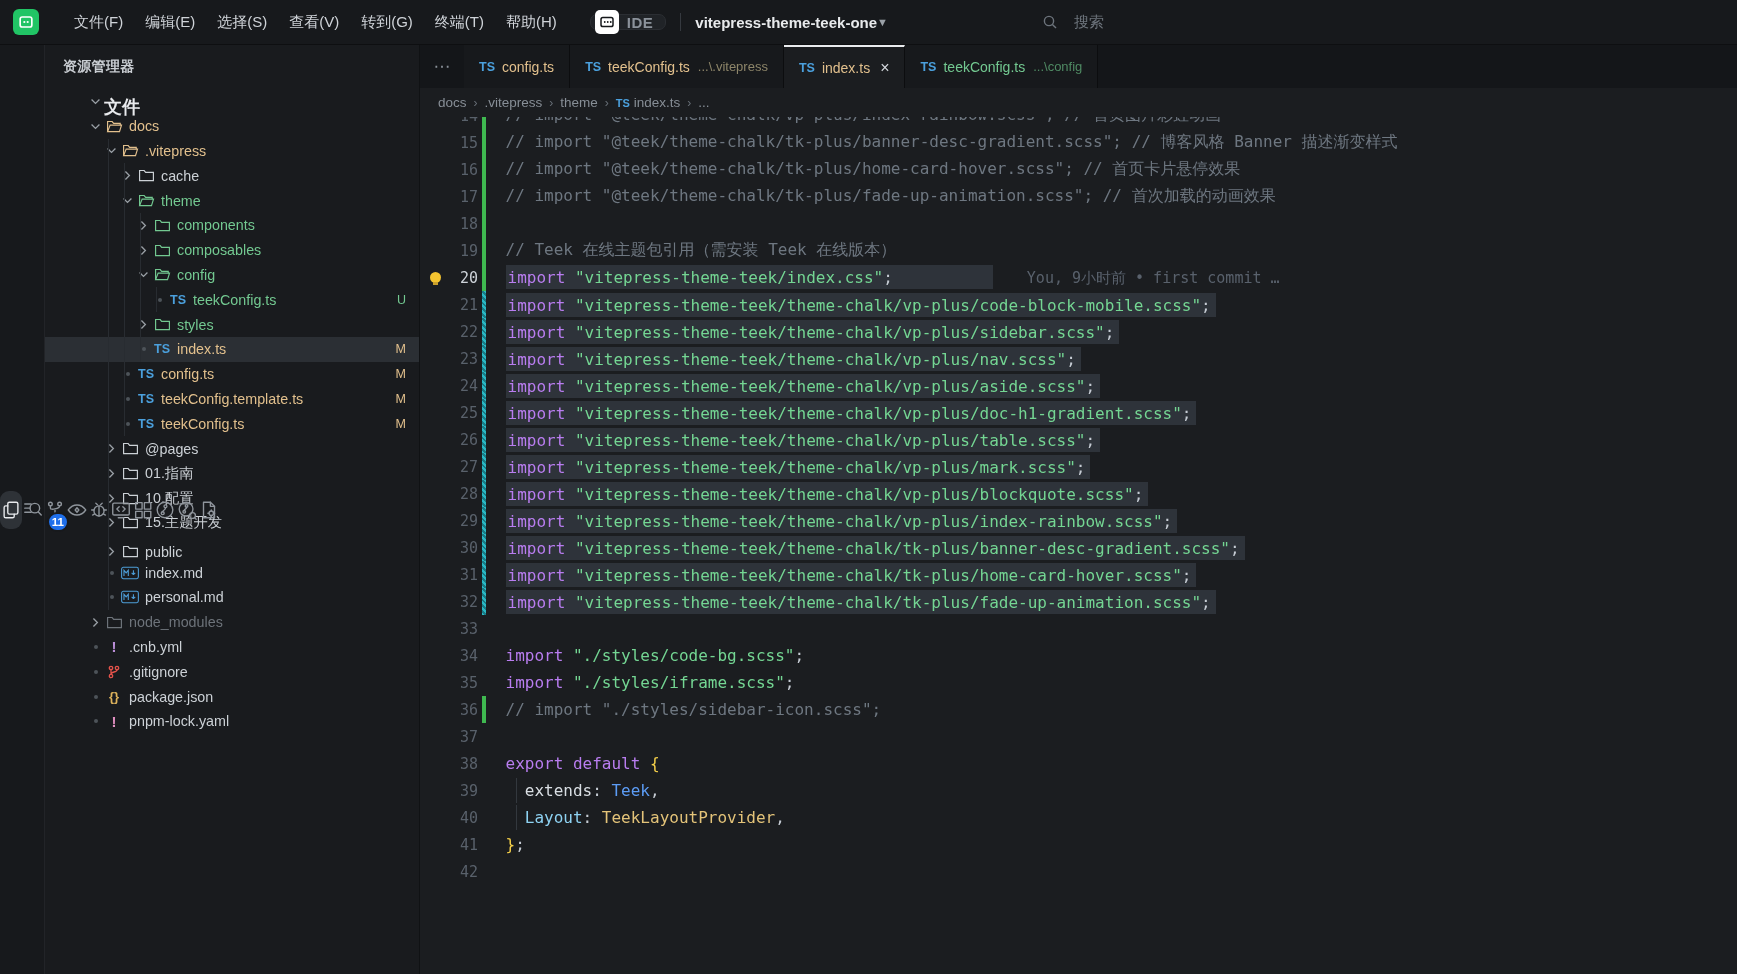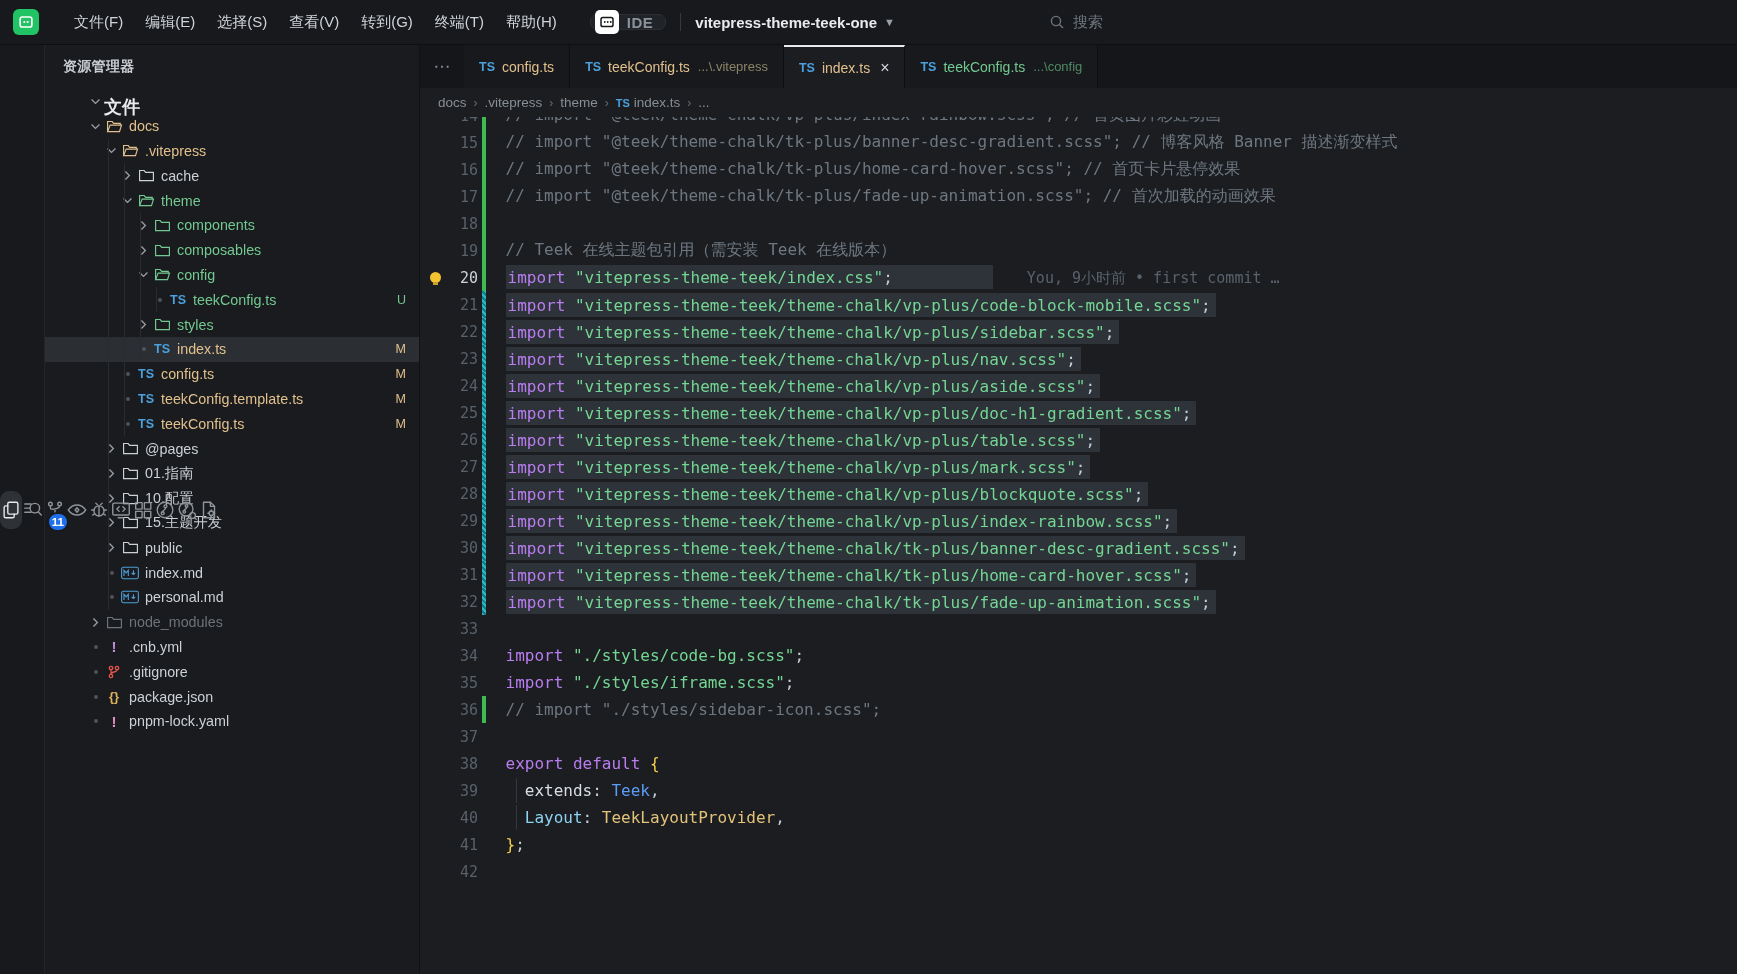--- a/index.html
+++ b/index.html
@@ -13,23 +13,23 @@
   .logo { width:26px; height:26px; border-radius:6px; background:#21c465; margin-left:13px;
           display:flex; align-items:center; justify-content:center; flex:0 0 auto; }
   .menus { display:flex; margin-left:24px; }
   .menu-item { padding:6px 11px; font-size:15px; color:#cfd3d8; cursor:default; border-radius:5px; }
   .ide-chip { margin-left:22px; display:flex; align-items:center; gap:8px; background:#202327;
               border:1px solid #2b2e33; border-radius:7px; padding:3px 12px 3px 4px; height:16px; }
   .ide-chip .whitebox { width:24px; height:24px; background:#fff; border-radius:5px;
               display:flex; align-items:center; justify-content:center; }
   .ide-chip .ide-label { font-size:15px; font-weight:bold; color:#8b929b; letter-spacing:.5px; }
   .tb-sep { width:1px; height:18px; background:#35393f; margin:0 14px; }
-  .project { display:flex; align-items:center; gap:7px; font-size:15px; font-weight:600; color:#e8eaec; }
+  .project { display:flex; align-items:center; font-size:15px; font-weight:600; color:#e8eaec; }
   .project .chev { color:#9aa0a7; font-size:11px; }
-  .tb-search { display:flex; align-items:center; gap:8px; margin-left:154px; color:#6d747c; font-size:15px; }
+  .tb-search { display:flex; align-items:center; gap:16px; margin-left:154px; color:#6d747c; font-size:15px; }
 
   
   .activitybar { position:absolute; left:0; top:45px; width:45px; bottom:0; background:#17191c;
                  border-right:1px solid #222428; display:flex; flex-direction:row; align-items:center;
                  padding-top:10px; z-index:9; }
   .act-item { position:relative; width:38px; height:38px; margin-bottom:9px; display:flex;
               align-items:center; justify-content:center; color:#8f959c; border-radius:9px; }
   .act-item.active { background:#2e3237; color:#e8eaed; }
   .act-badge { position:absolute; right:-3px; bottom:-3px; min-width:20px; height:20px; border-radius:10px;
                background:#1f6feb; color:#fff; font-size:11.5px; font-weight:bold; display:flex;
@@ -480,21 +480,21 @@
               <path d="M5.8 3.8L10 8l-4.2 4.2"></path>
             </svg>
           </span>
           <span class="ficon c-white">
             <svg width="17" height="17" viewBox="0 0 16 16" fill="none" stroke="currentColor" stroke-width="1.1">
               <path d="M1.5 3.3h4.3l1.4 1.7h7.3v7.8H1.5z"></path>
             </svg>
           </span>
           <span class="tlabel c-white">15.主题开发</span>
         </div>
-        <div class="trow" style="padding-left: 58px;">
+        <div class="trow" style="padding-left: 58px; align-items: flex-end;">
           <span class="guide" style="left: 63px;"></span>
           <span class="slot">
             <svg width="15" height="15" viewBox="0 0 16 16" fill="none" stroke="currentColor" stroke-width="1.4">
               <path d="M5.8 3.8L10 8l-4.2 4.2"></path>
             </svg>
           </span>
           <span class="ficon c-white">
             <svg width="17" height="17" viewBox="0 0 16 16" fill="none" stroke="currentColor" stroke-width="1.1">
               <path d="M1.5 3.3h4.3l1.4 1.7h7.3v7.8H1.5z"></path>
             </svg>

